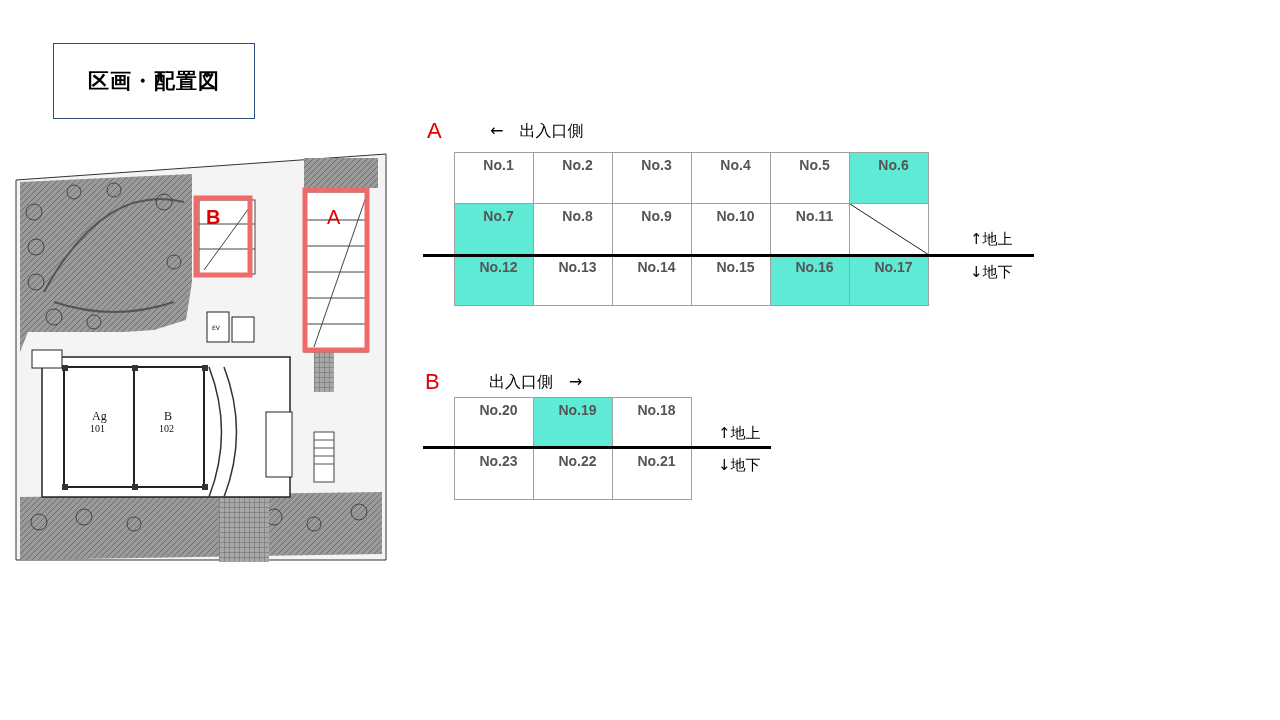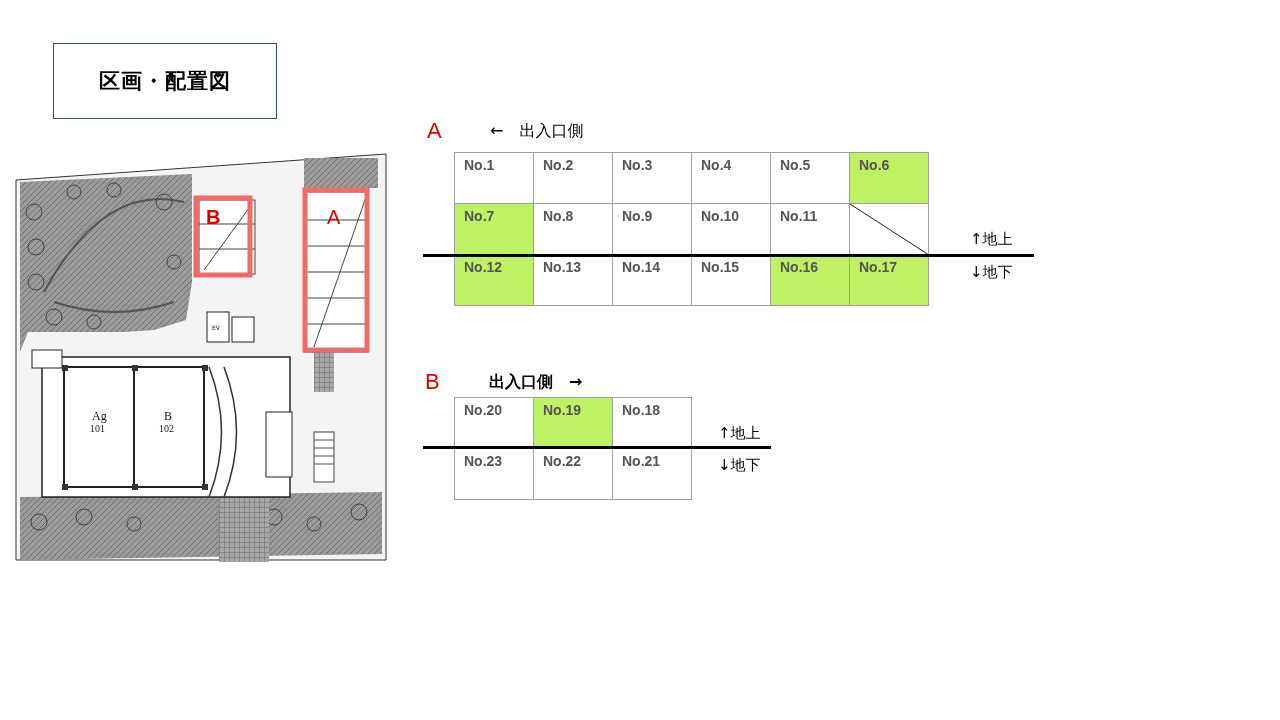--- a/index.html
+++ b/index.html
@@ -1,33 +1,33 @@
 <!DOCTYPE html>
 <html><head>
 <meta charset="utf-8">
 <style>
   html, body { margin:0; padding:0; }
   body { width:1280px; height:720px; background:#ffffff; position:relative; overflow:hidden;
          font-family:"DejaVu Sans","Liberation Sans",sans-serif; }
-  .title-box { position:absolute; left:53px; top:43px; width:224px; height:76px; border:1px solid #2f4f7f;
+  .title-box { position:absolute; left:53px; top:43px; width:202px; height:76px; border:1px solid #2f4f7f;
                display:flex; align-items:center; justify-content:center; box-sizing:border-box; }
   .title-box span { font-size:21px; font-weight:bold; color:#000; letter-spacing:1px; }
 
   
   .plan { position:absolute; left:14px; top:152px; width:374px; height:414px; }
   .plan svg { width:100%; height:100%; }
 
   .sec-letter { position:absolute; color:#e00000; font-size:22px; font-family:"Liberation Sans",sans-serif; }
   .entry { position:absolute; font-size:16px; color:#000; }
-  table.grid { position:absolute; border-collapse:collapse; table-layout:fixed; }
+  table.grid { position:absolute; border-collapse:collapse; table-layout:fixed;text-align:center; }
   table.grid td { border:1px solid #a0a0a0; width:79px; height:51px; vertical-align:top; padding:0;
                   font-family:"Liberation Sans",sans-serif; font-weight:bold; font-size:14px; color:#555;
                   box-sizing:border-box; }
   table.grid td span { display:block; padding:4px 0 0 9px; }
-  table.grid td.pink { background:#bef264; }
+  table.grid td.pink { background:#5eead4; }
   table.grid td.empty { position:relative; }
   .hline { position:absolute; height:3px; background:#000; }
   .lvl { position:absolute; font-size:15px; color:#000; }
 </style>
 </head>
 <body>
 
 <div class="title-box">
   <span>区画・配置図</span>
 </div>
@@ -191,21 +191,21 @@
           <span>No.17</span>
         </td>
     </tr>
   </tbody>
 </table>
 <div class="hline" style="left:423px; top:254px; width:611px;"></div>
 <div class="lvl" style="left:970px; top:230px;">↑地上</div>
 <div class="lvl" style="left:970px; top:263px;">↓地下</div>
 
 <div class="sec-letter" style="left:425px; top:369px;">B</div>
-<div class="entry" style="left:489px; top:372px;font-weight:bold;">出入口側　→</div>
+<div class="entry" style="left:489px; top:372px;">出入口側　→</div>
 
 <table class="grid" style="left:454px; top:397px;">
   <tbody>
     <tr>
       <td>
           <span>No.20</span>
         </td>
       <td class="pink">
           <span>No.19</span>
         </td>

